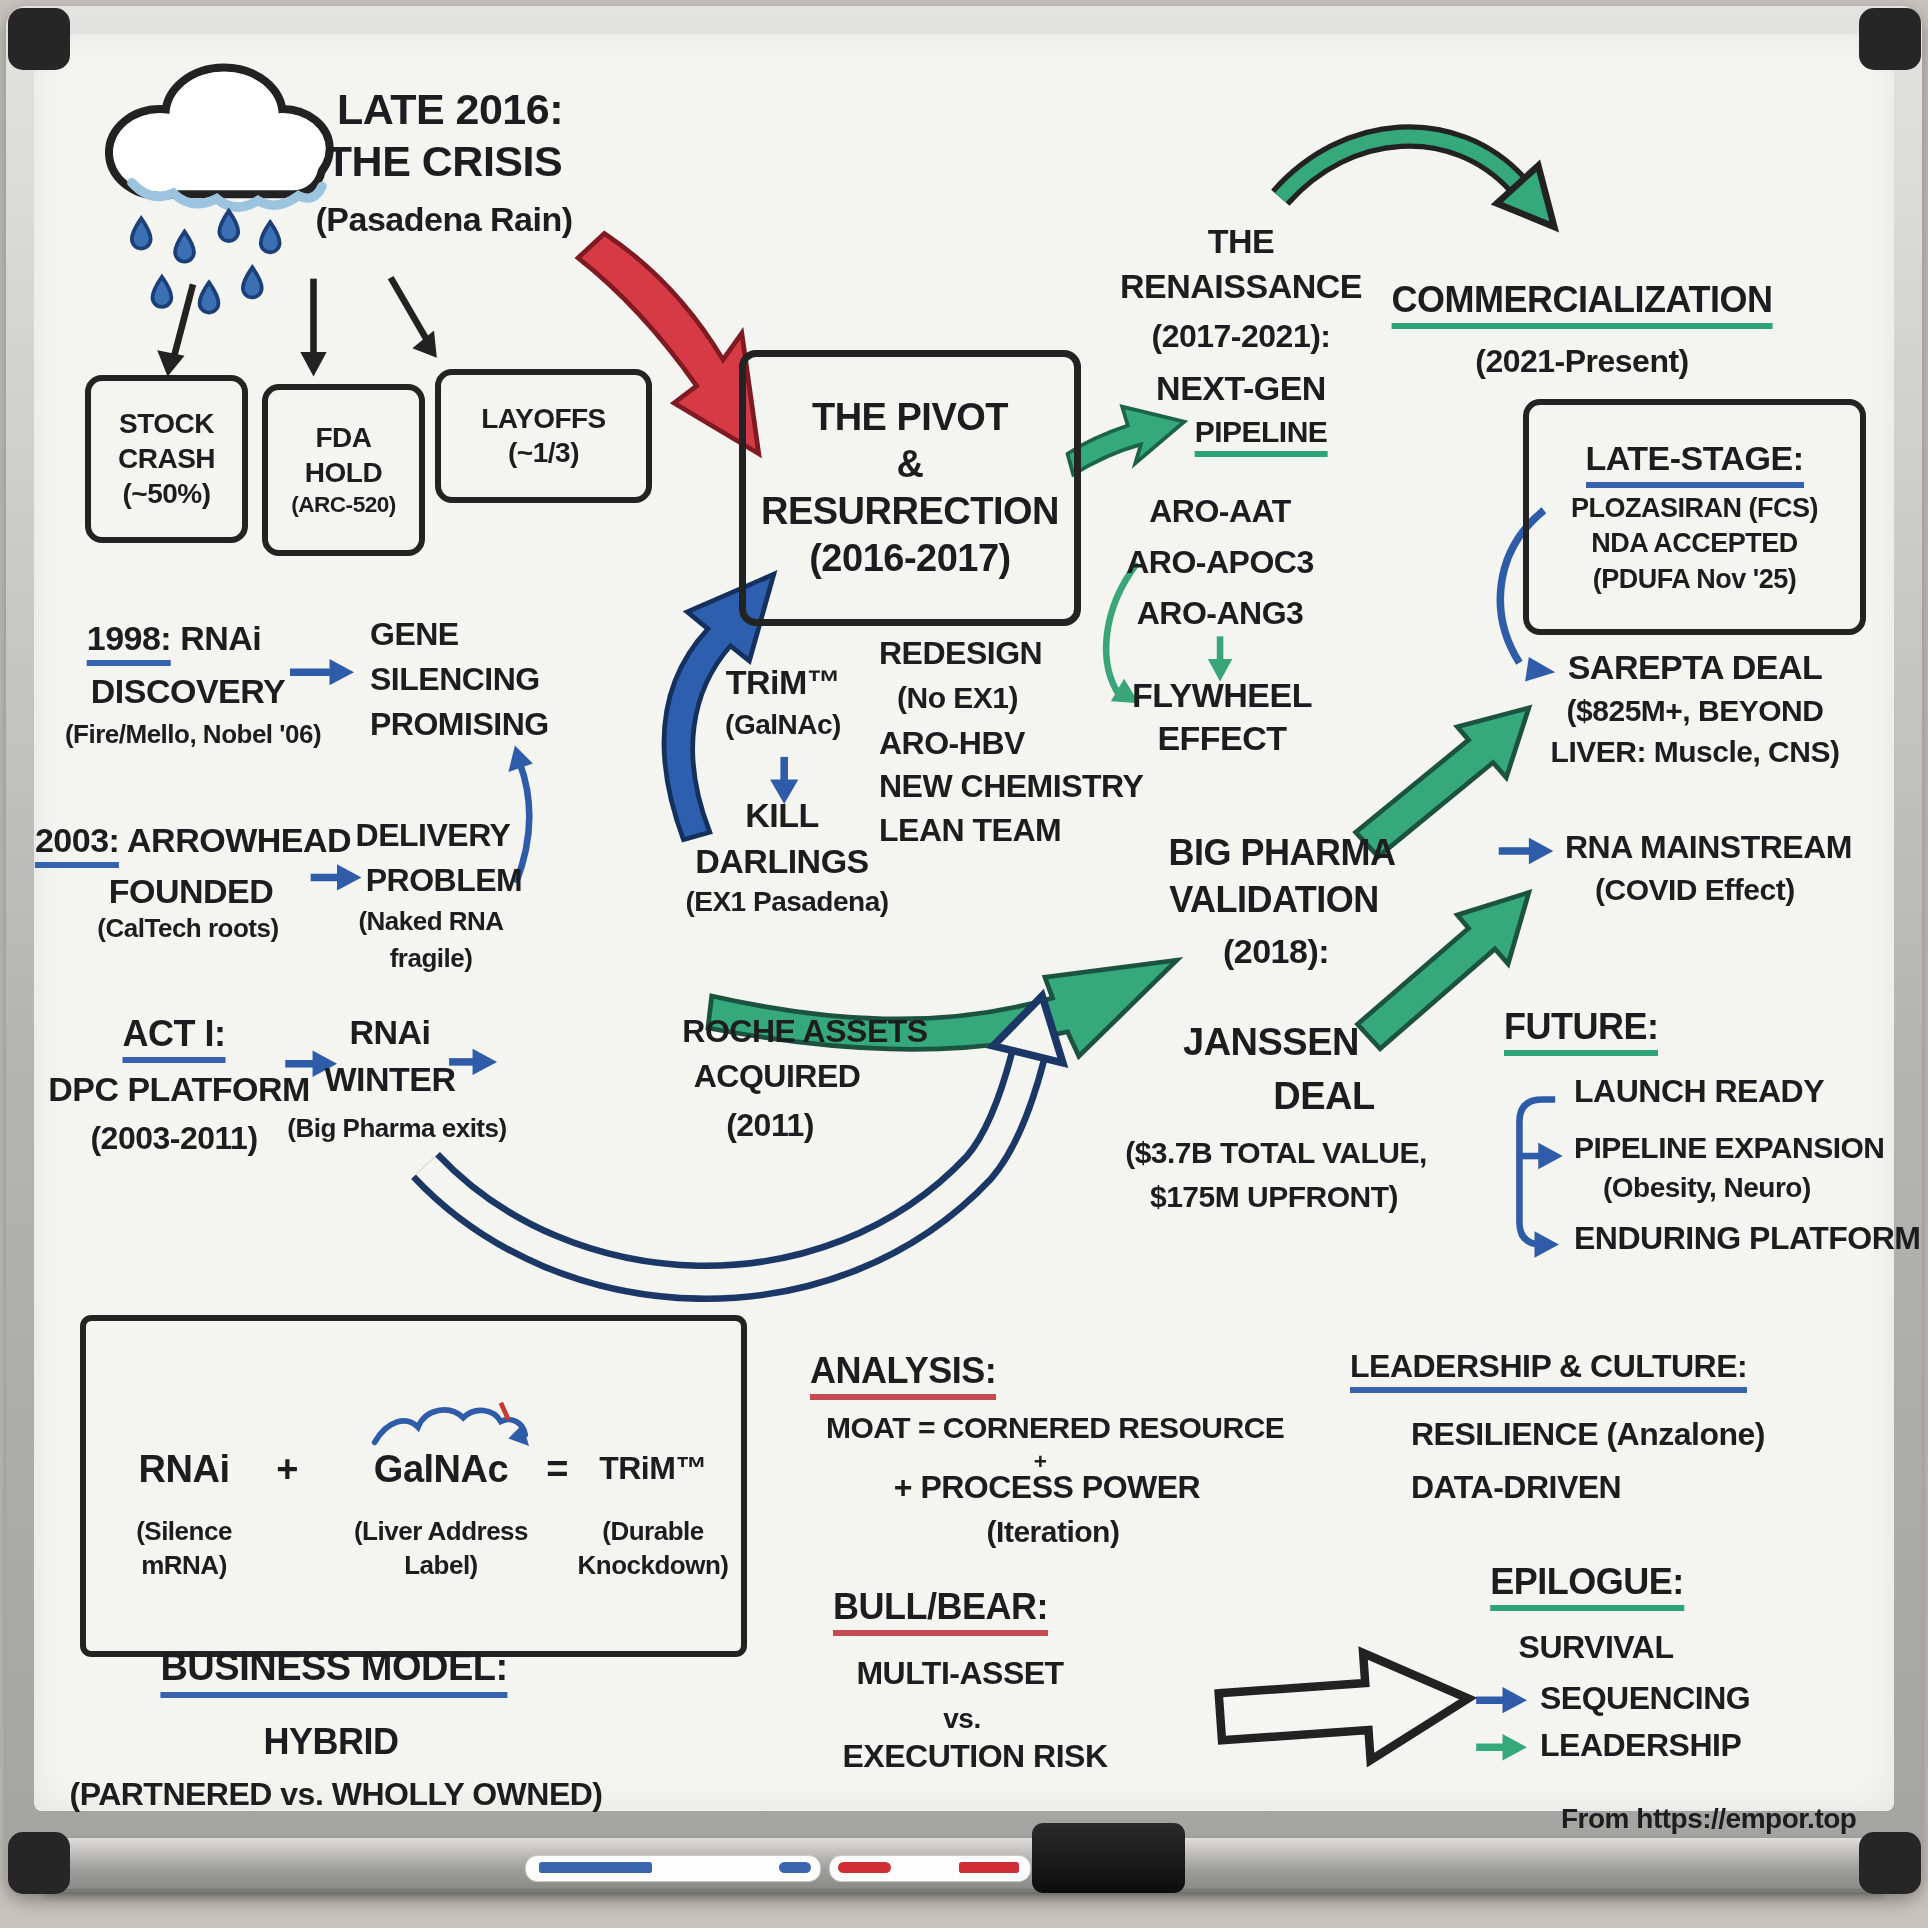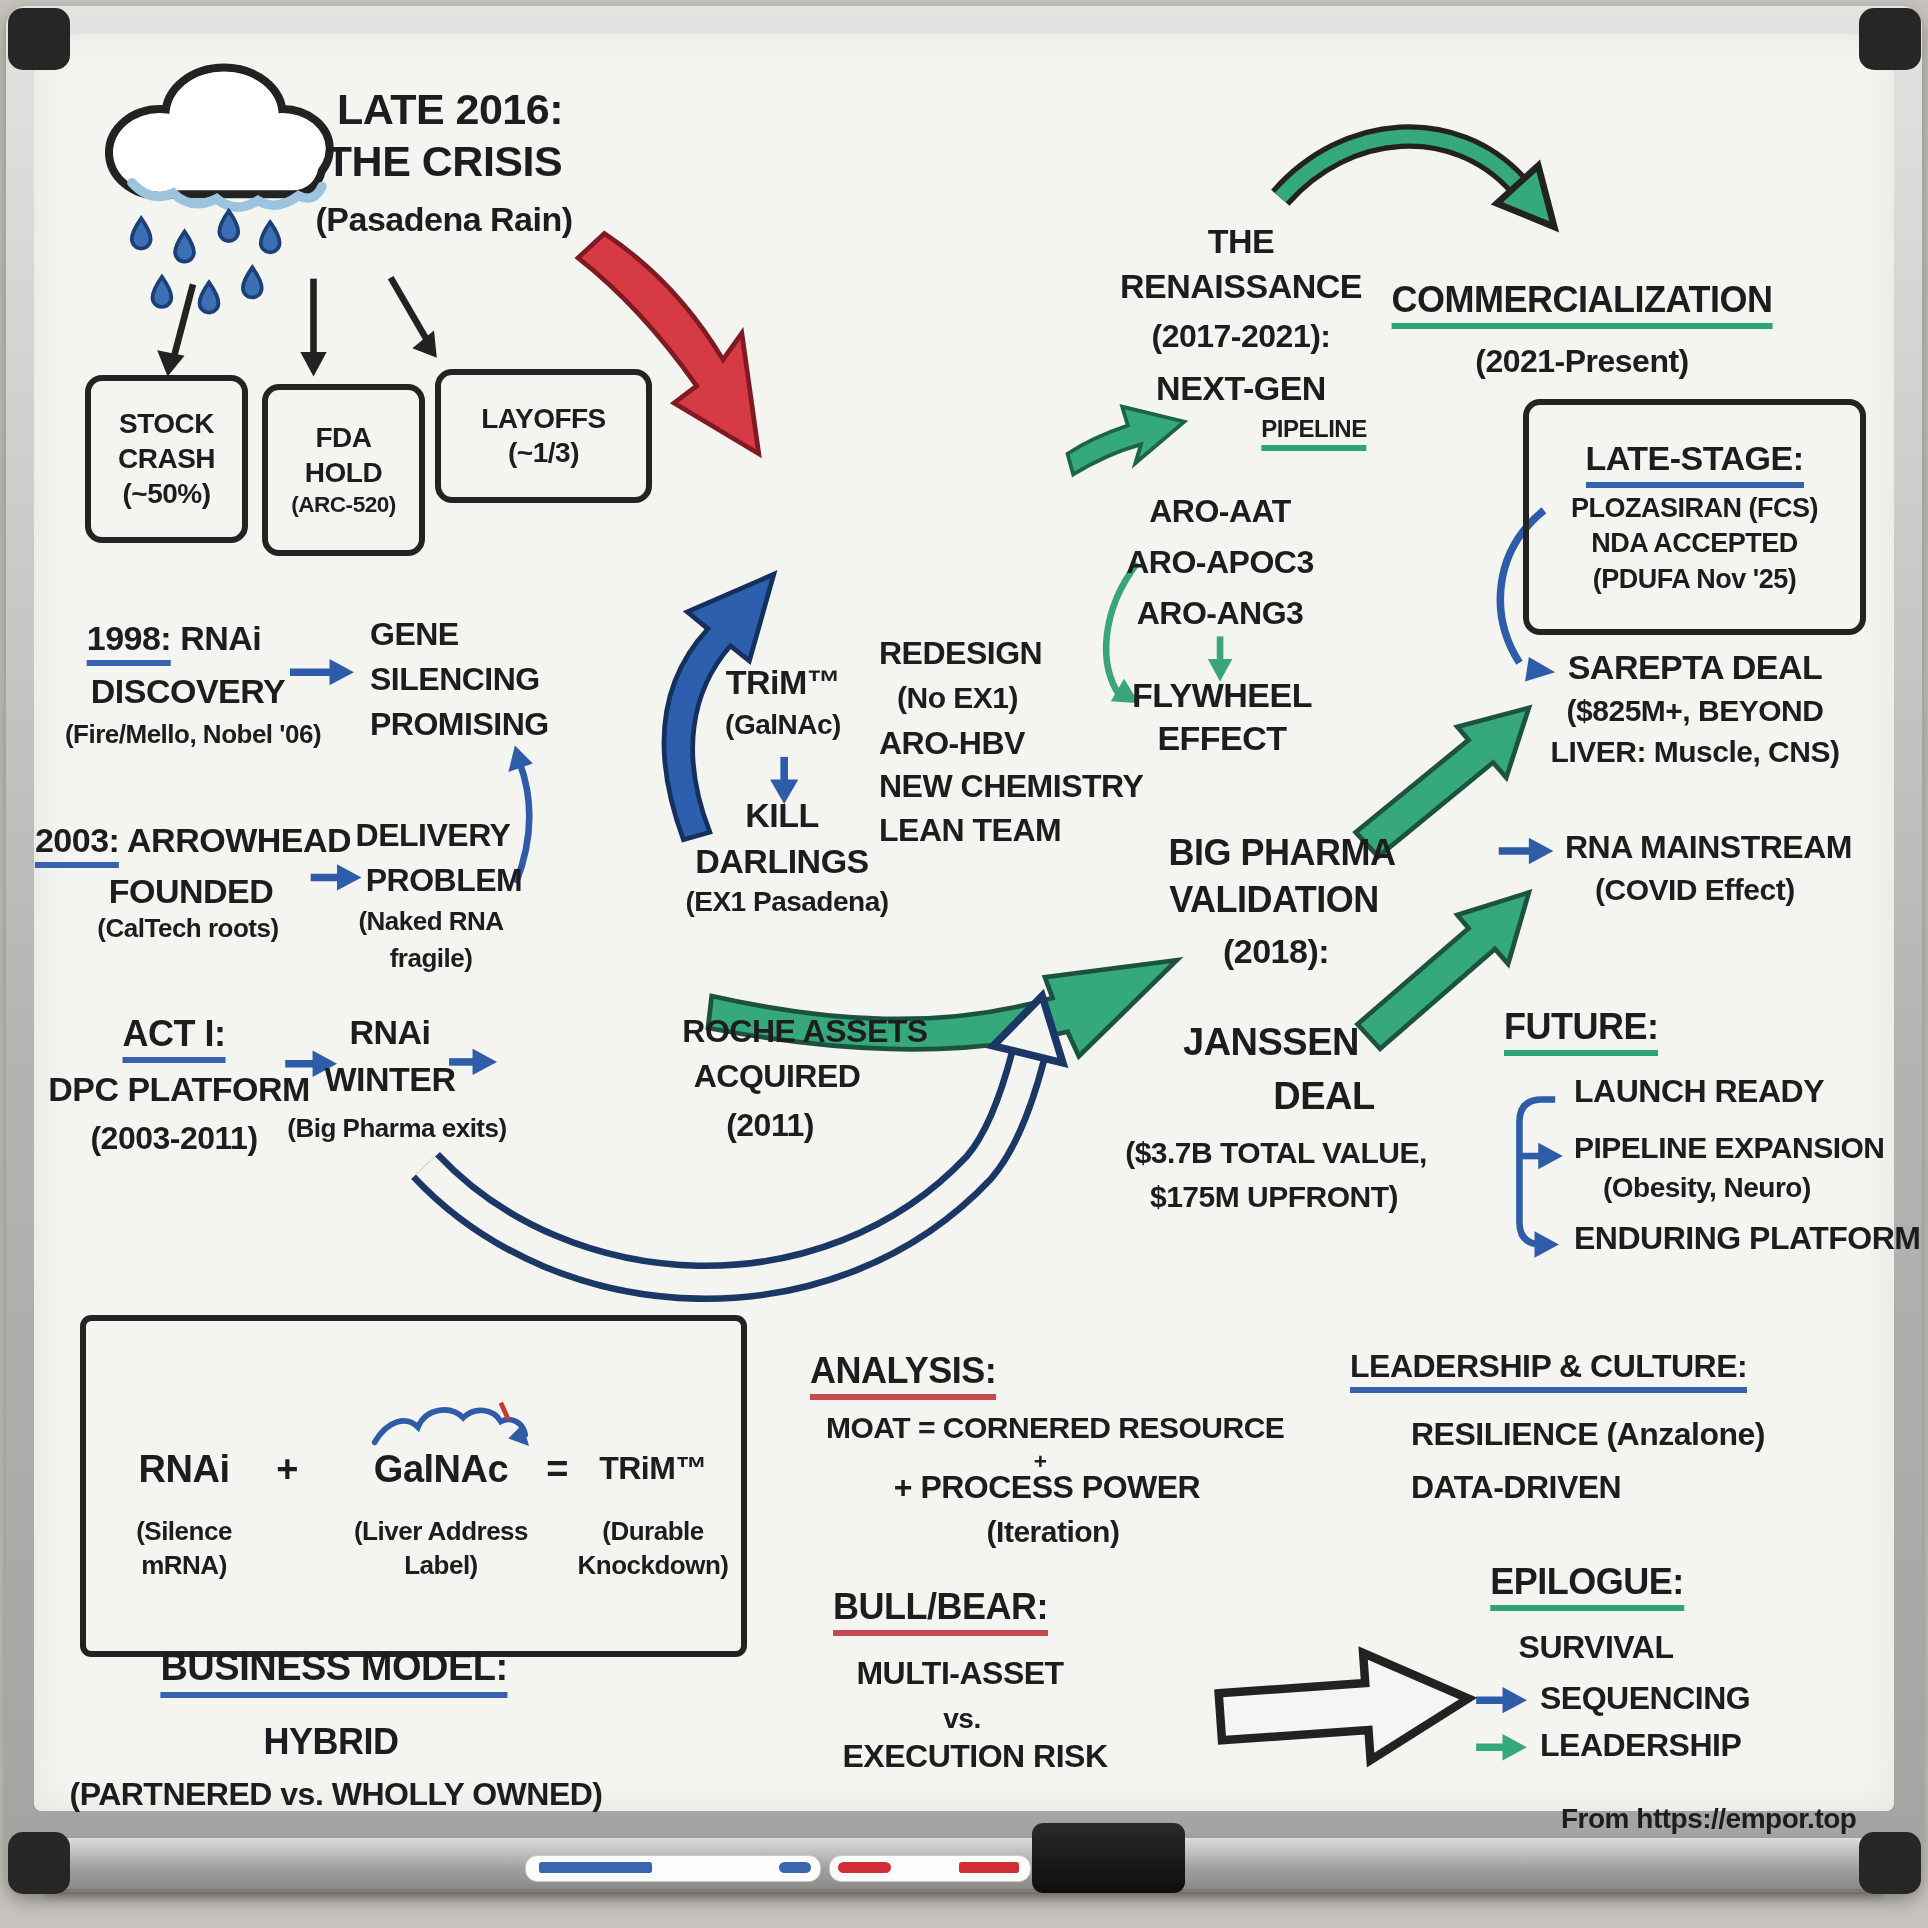--- a/index.html
+++ b/index.html
@@ -182,26 +182,32 @@
   <div class="bx" style="left:262px;top:384px;width:151px;height:160px;font-size:28px">
     <div>FDA</div>
     <div>HOLD</div>
     <div style="font-size:22.6px">(ARC-520)</div>
   </div>
   <div class="bx" style="left:435px;top:369px;width:205px;height:122px;font-size:28px">
     <div>LAYOFFS</div>
     <div>(~1/3)</div>
   </div>
 
+  <div class="bx" style="left:739px;top:350px;width:328px;height:262px;font-size:38px;border-width:7.5px;gap:3.8px">
+    <div>THE PIVOT</div>
+    <div>&amp;</div>
+    <div>RESURRECTION</div>
+    <div>(2016-2017)</div>
+  </div>
 
   <div class="tb cx" style="left:1241px;top:224px;font-size:34px">THE</div>
   <div class="tb cx" style="left:1241px;top:269px;font-size:34px">RENAISSANCE</div>
   <div class="tb cx" style="left:1241px;top:320px;font-size:32px">(2017-2021):</div>
   <div class="tb cx" style="left:1241px;top:371px;font-size:34px">NEXT-GEN</div>
-  <div class="tb cx" style="left:1314px;top:416px;font-size:24px"><span class="u ug">PIPELINE</span></div>
+  <div class="tb cx" style="left:1261px;top:416px;font-size:30px"><span class="u ug">PIPELINE</span></div>
 
   <div class="tb cx" style="left:1582px;top:281px;font-size:36px"><span class="u ug">COMMERCIALIZATION</span></div>
   <div class="tb cx" style="left:1582px;top:345px;font-size:32px">(2021-Present)</div>
 
   <div class="bx" style="left:1523px;top:399px;width:331px;height:224px;font-size:27px;gap:4.7px">
     <div style="font-size:34px"><span class="u ub">LATE-STAGE:</span></div>
     <div>PLOZASIRAN (FCS)</div>
     <div>NDA ACCEPTED</div>
     <div>(PDUFA Nov '25)</div>
   </div>

